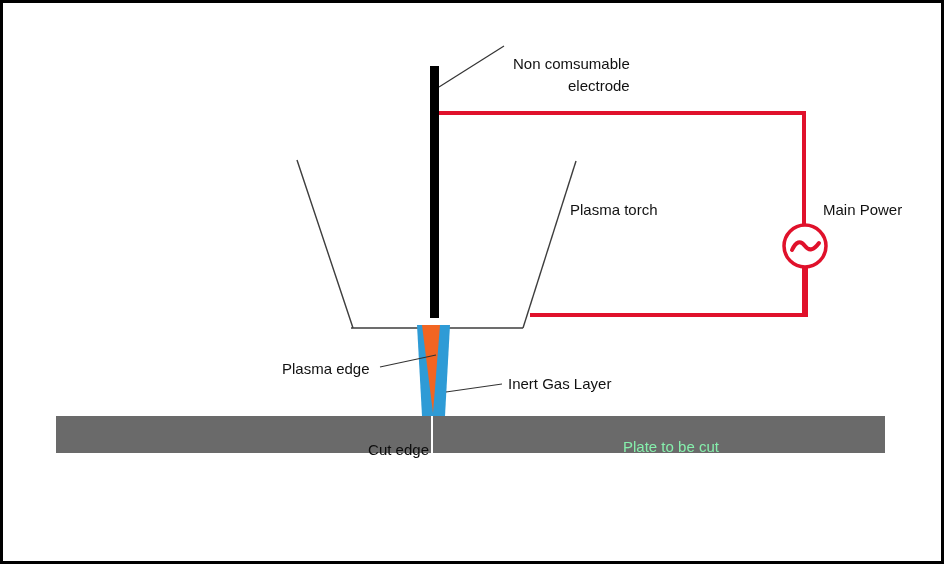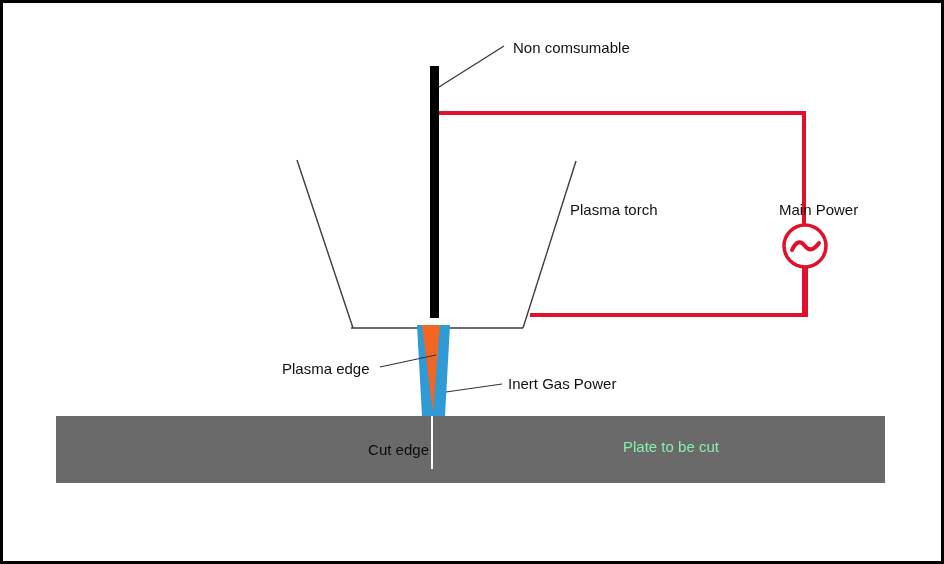--- a/index.html
+++ b/index.html
@@ -17,38 +17,38 @@
     font-size:15px;
     color:#111;
     line-height:21px;
     white-space:nowrap;
   }
   #svg-overlay{
     position:absolute;left:0;top:0;width:938px;height:558px;
   }
   #plate{
     position:absolute;
-    left:53px;top:413px;width:829px;height:67px;
+    left:53px;top:413px;width:829px;height:37px;
     background:#6a6a6a;
   }
   #cut-line{
     position:absolute;
     left:375px;top:0;width:2px;height:53px;
     background:#ffffff;
   }
   #lbl-cut-edge{
     position:absolute;left:290px;top:23px;width:83px;
     text-align:right;color:#0d0d0d;
   }
   #lbl-plate{
     position:absolute;left:567px;top:20px;color:#86efac;
   }
-  #lbl-electrode{left:510px;top:34px;line-height:22px;text-align:right;}
+  #lbl-electrode{left:510px;top:50px;line-height:22px;text-align:right;}
   #lbl-plasma-torch{left:567px;top:196px;}
-  #lbl-main-power{left:776px;top:196px;}
+  #lbl-main-power{left:820px;top:196px;}
   #lbl-plasma-core{left:279px;top:355px;}
   #lbl-inert-gas{left:505px;top:370px;}
 </style>
 </head>
 <body>
 
 <div id="canvas">
 
   <svg id="svg-overlay" viewBox="0 0 938 558">
 
@@ -74,19 +74,20 @@
   </svg>
 
   <div id="plate">
     <div id="cut-line"></div>
     <div id="lbl-cut-edge" class="label">Cut edge</div>
     <div id="lbl-plate" class="label">Plate to be cut</div>
   </div>
 
   <div id="lbl-electrode" class="label">
     <span style="display:block">Non comsumable</span>
+    <span style="display:block">electrode</span>
   </div>
   <div id="lbl-plasma-torch" class="label">Plasma torch</div>
   <div id="lbl-main-power" class="label">Main Power</div>
   <div id="lbl-plasma-core" class="label">Plasma edge</div>
-  <div id="lbl-inert-gas" class="label">Inert Gas Power</div>
+  <div id="lbl-inert-gas" class="label">Inert Gas Layer</div>
 
 </div>
 
 </body></html>

